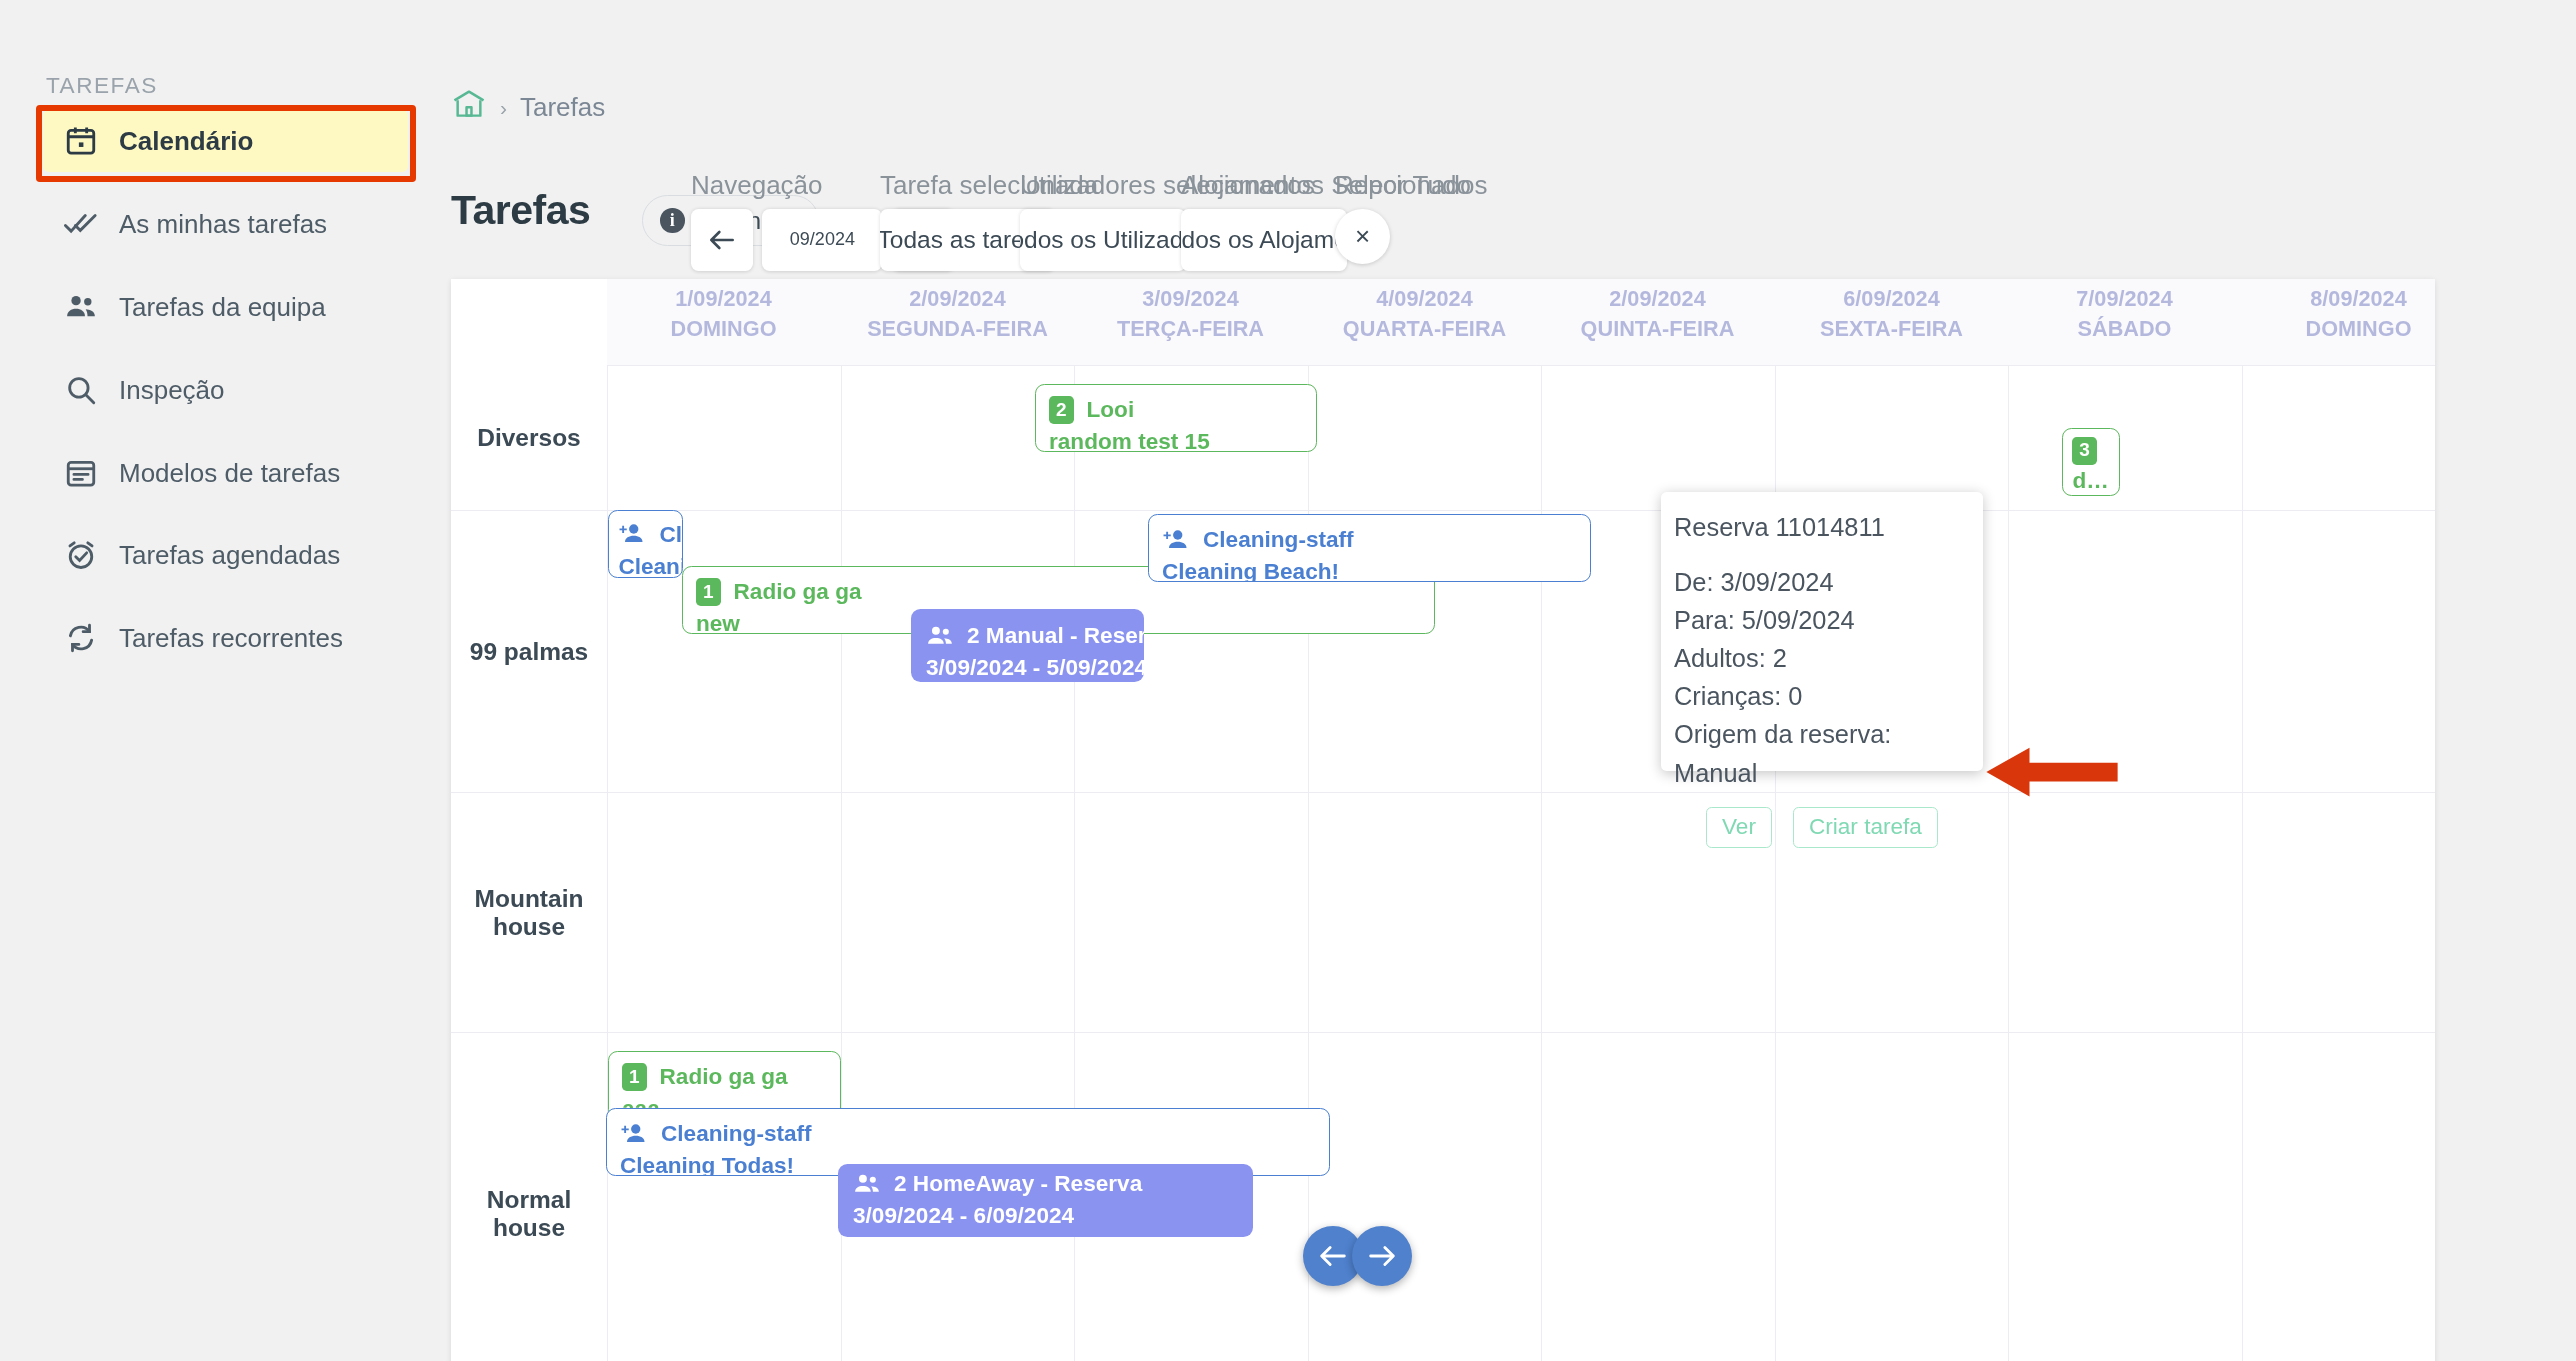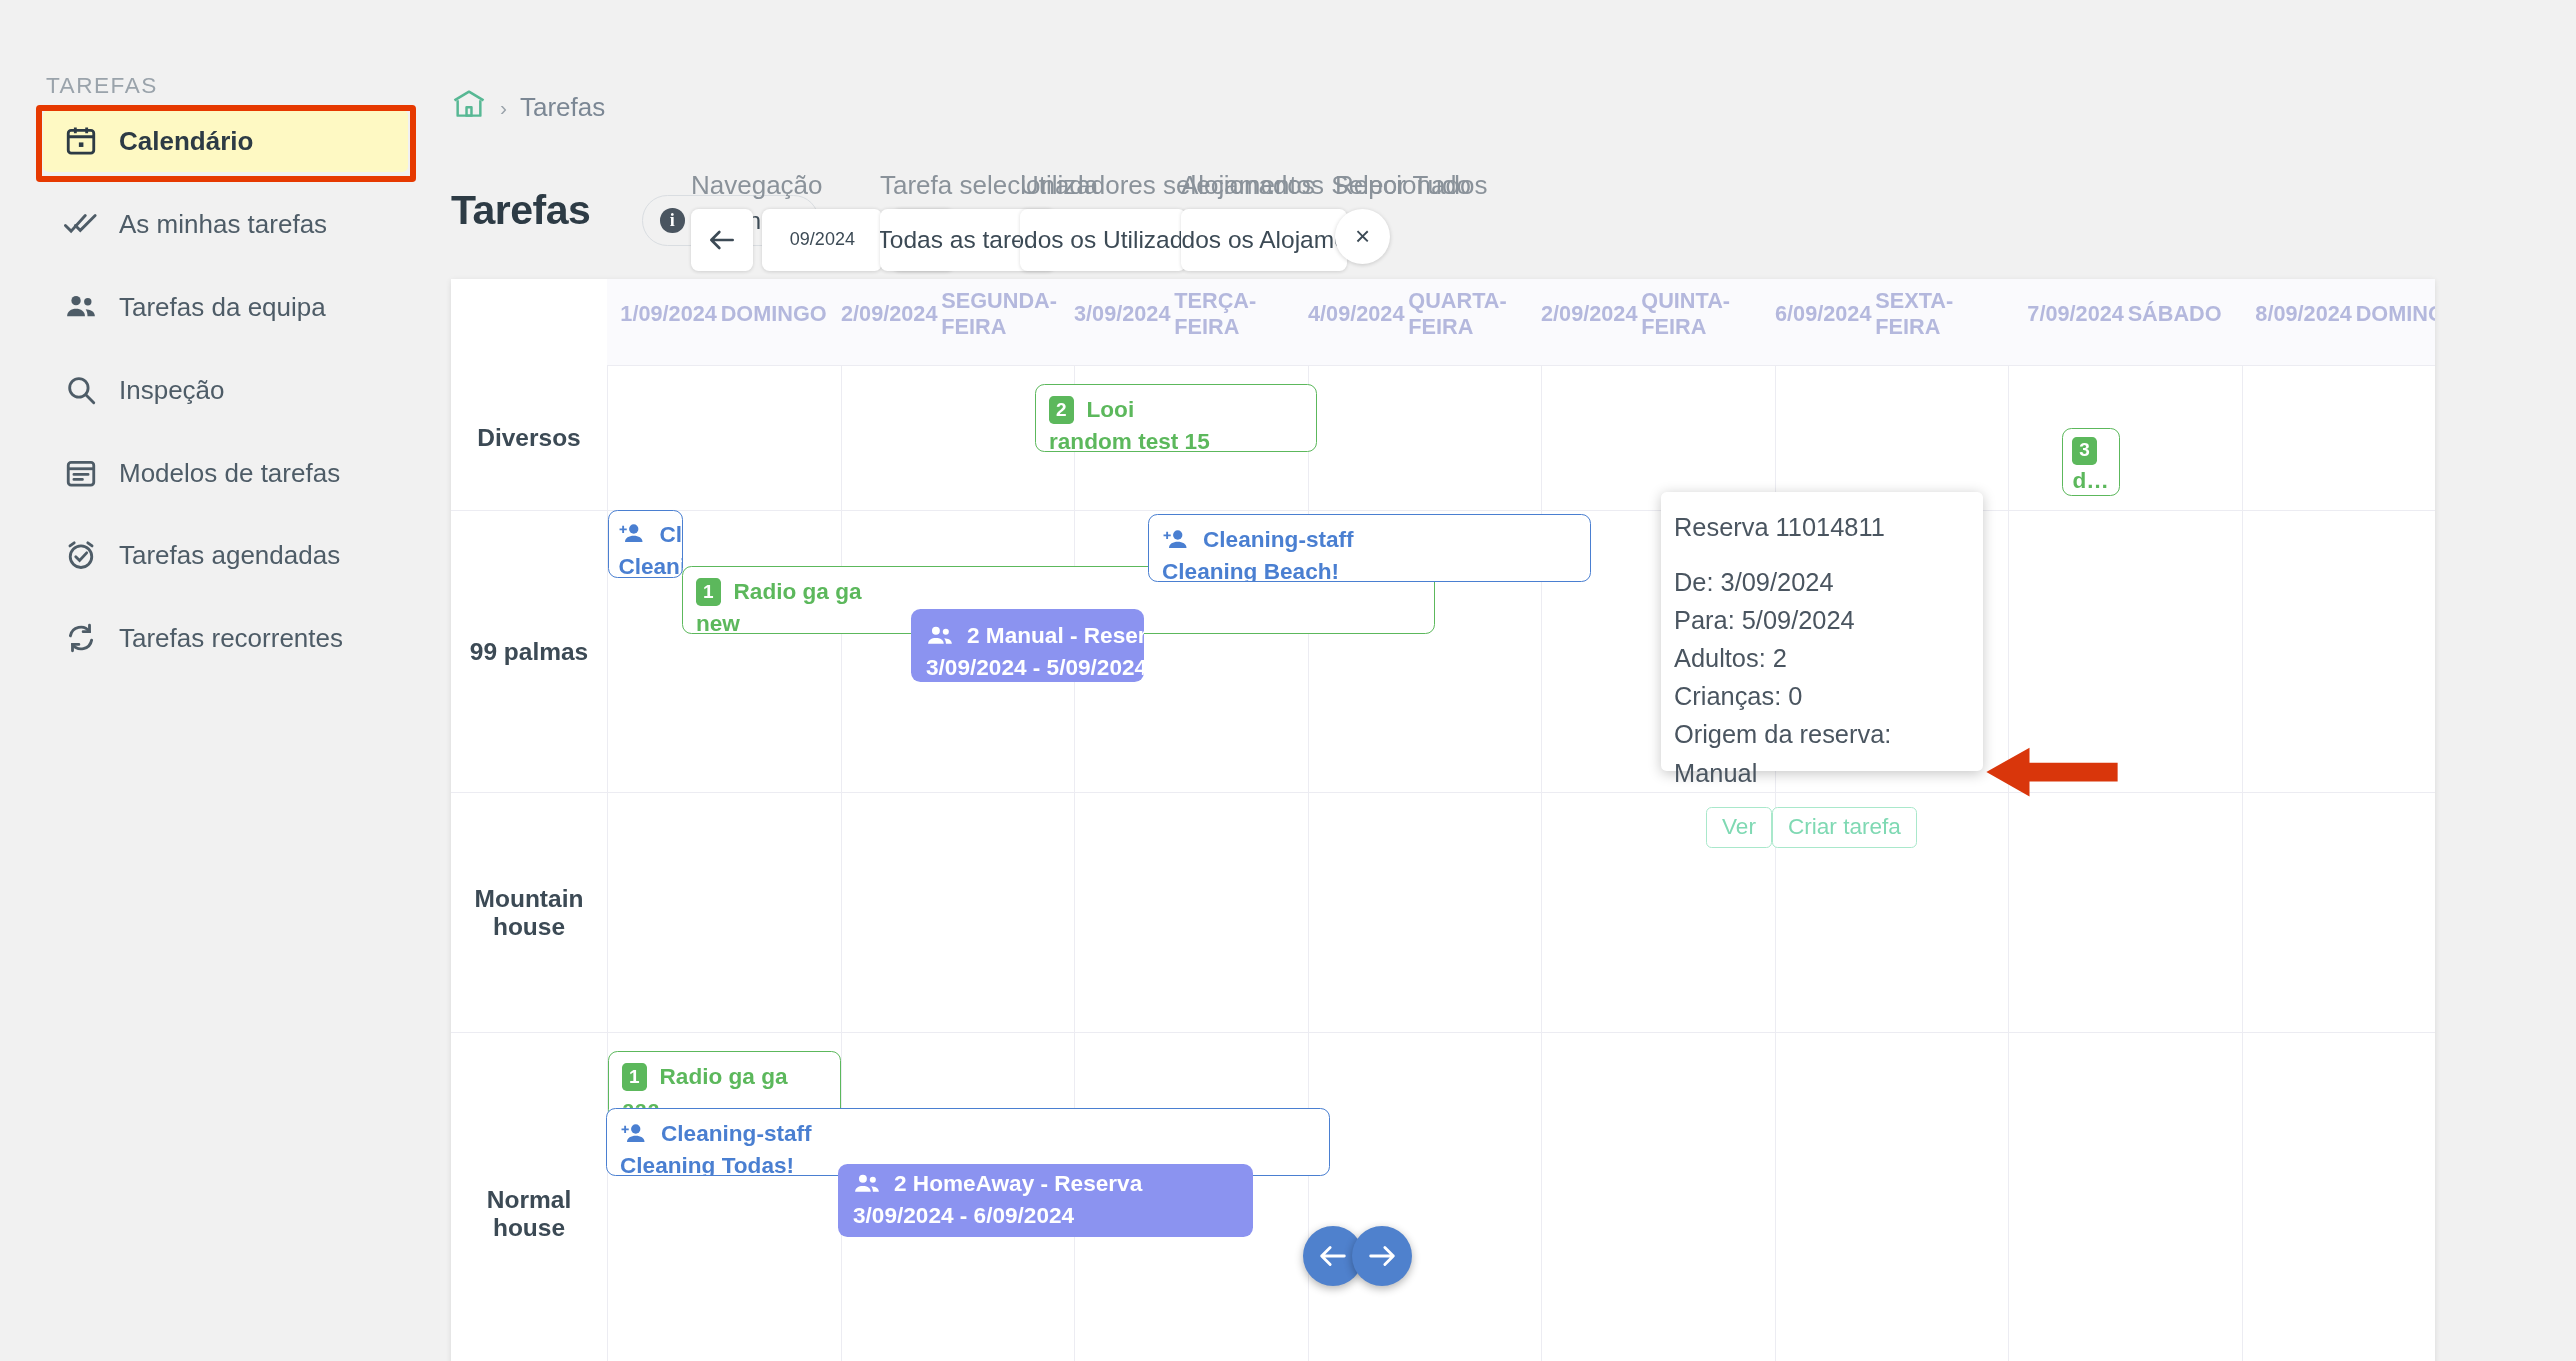--- a/index.html
+++ b/index.html
@@ -112,21 +112,21 @@
     position: absolute; left: 0; top: 0; width: 1984px; height: 87px;
     background: #fafafd;
     border-bottom: 0.9px solid #ececf2;
   }
   #cal-corner {
     position: absolute; left: 0; top: 0; width: 156px; height: 87px;
     background: #fff;
   }
   .day-col-head {
     position: absolute; top: 0; height: 70px;
-    display: flex; align-items: center;
+    display: flex; flex-direction: column; align-items: center;
     justify-content: center; gap: 3.8px;
     color: #b4b8dd; font-weight: bold;
   }
   .day-date { font-size: 21.7px; }
   .day-name { font-size: 21.7px; }
 
   .row-label {
     position: absolute; left: 0; width: 156px;
     display: flex; align-items: center; justify-content: center;
     font-size: 24.5px; font-weight: bold; color: #3c4a55;
@@ -170,21 +170,21 @@
   #popup {
     position: absolute; left: 1210px; top: 459px;
     width: 322px; height: 279px;
     background: #fff; border-radius: 5.6px;
     box-shadow: 0 2.8px 13px rgba(0,0,0,.22);
     padding: 21px 13px 13px 13px;
     z-index: 40;
   }
   #popup-title { font-size: 25.4px; color: #4a5560; margin-bottom: 21px; }
   .popup-line { font-size: 25.4px; color: #4a5560; line-height: 1.5; }
-  #popup-actions { display: flex; margin-top: 15px; padding-left: 32px; }
+  #popup-actions { display: flex; gap: 21px; margin-top: 15px; padding-left: 32px; }
   .popup-btn {
     border: 0.9px solid #a9e8cb; border-radius: 5.6px;
     background: #fff; color: #7fd9b3;
     font-size: 22.6px; padding: 6.6px 15px;
   }
 
   
   #annot-arrow { position: absolute; left: 1535px; top: 709px; z-index: 50; }
 
   

